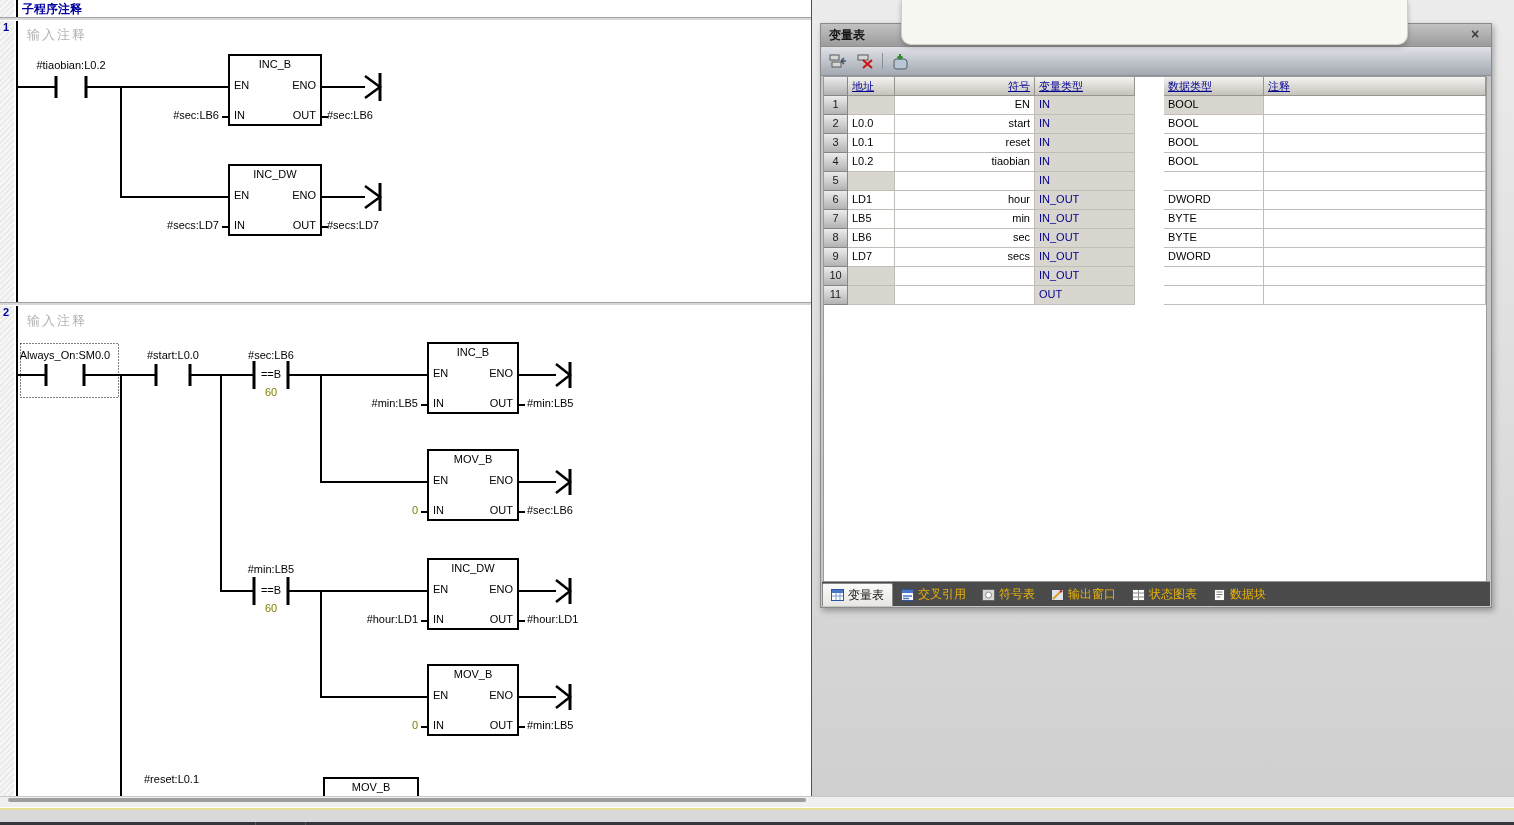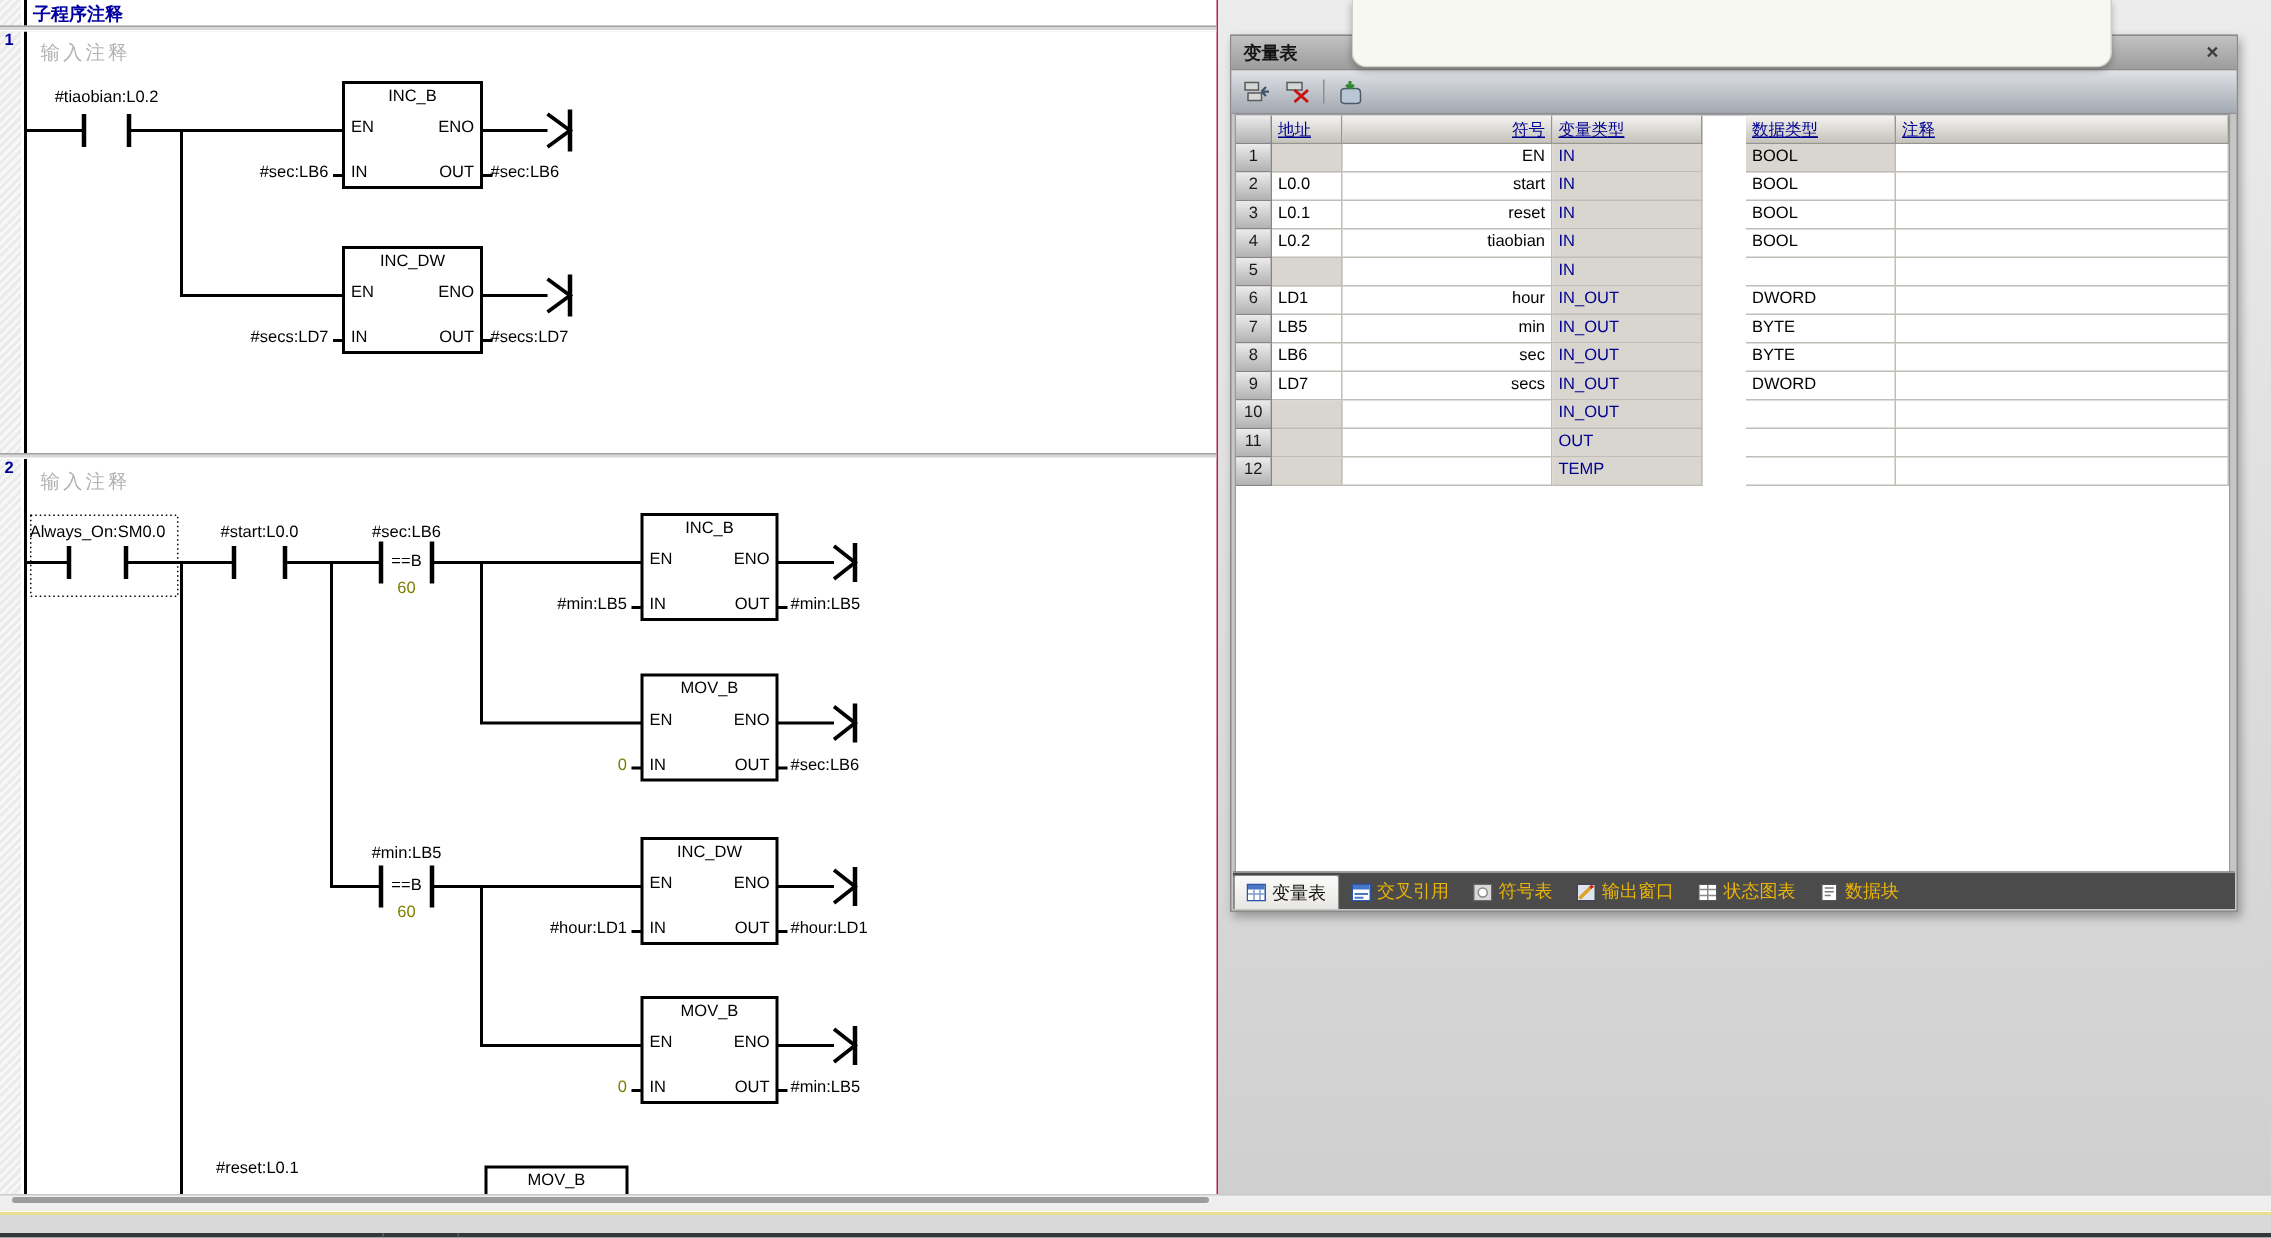--- a/index.html
+++ b/index.html
@@ -309,28 +309,20 @@
         <div class="cell w-cm"></div>
       </div>
       <div class="vt-row">
         <div class="numcell">11</div>
         <div class="cell w-addr g"></div>
         <div class="cell w-sym"></div>
         <div class="cell w-vt g t">OUT</div>
         <div class="cell w-dt"></div>
         <div class="cell w-cm"></div>
       </div>
-      <div class="vt-row">
-        <div class="numcell">12</div>
-        <div class="cell w-addr g"></div>
-        <div class="cell w-sym"></div>
-        <div class="cell w-vt g t">TEMP</div>
-        <div class="cell w-dt"></div>
-        <div class="cell w-cm"></div>
-      </div>
     </div>
 
     <div class="vt-tabs">
       <div class="tab active">
         <svg width="13" height="12">
           <rect x="0.5" y="0.5" width="12" height="11" fill="#fff" stroke="#2a56a8"></rect>
           <rect x="1" y="1" width="11" height="3" fill="#4a76c8"></rect>
           <path d="M1,7 H12 M5,4 V11 M9,4 V11" stroke="#7a9ad0" stroke-width="1" fill="none"></path>
         </svg>
         <span>变量表</span>

